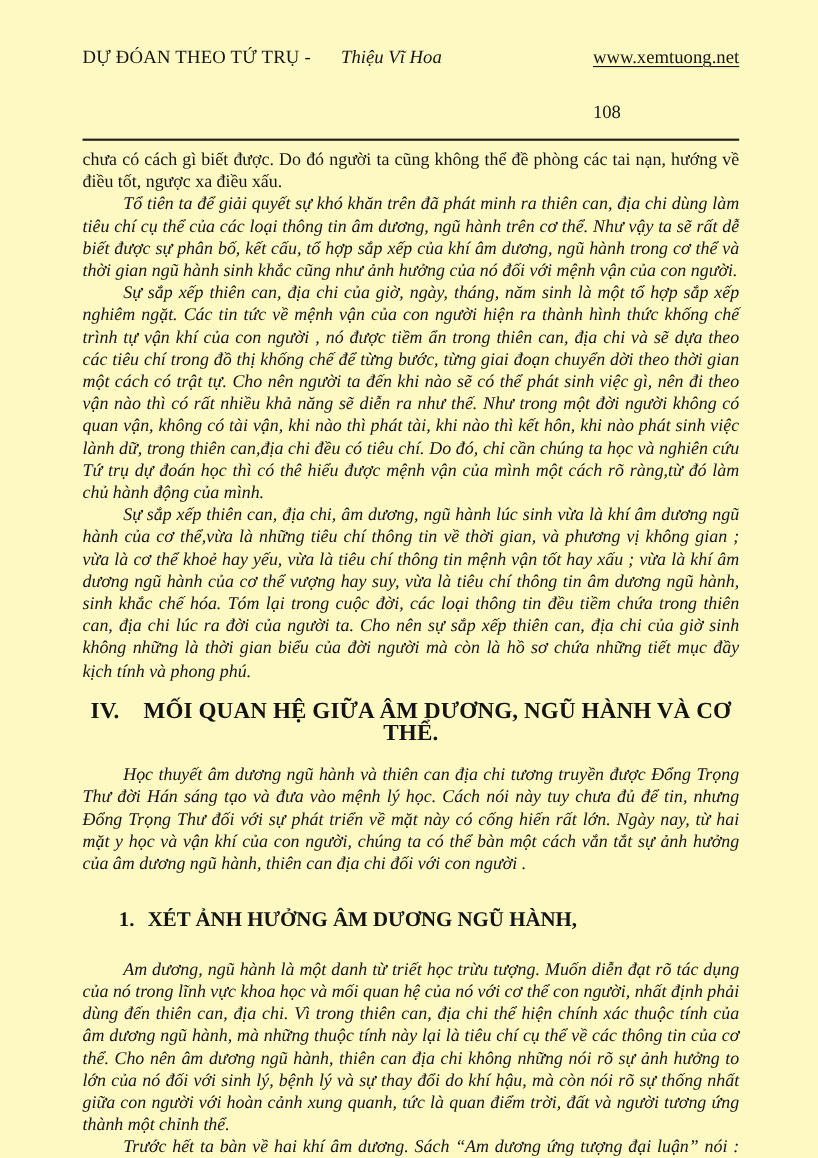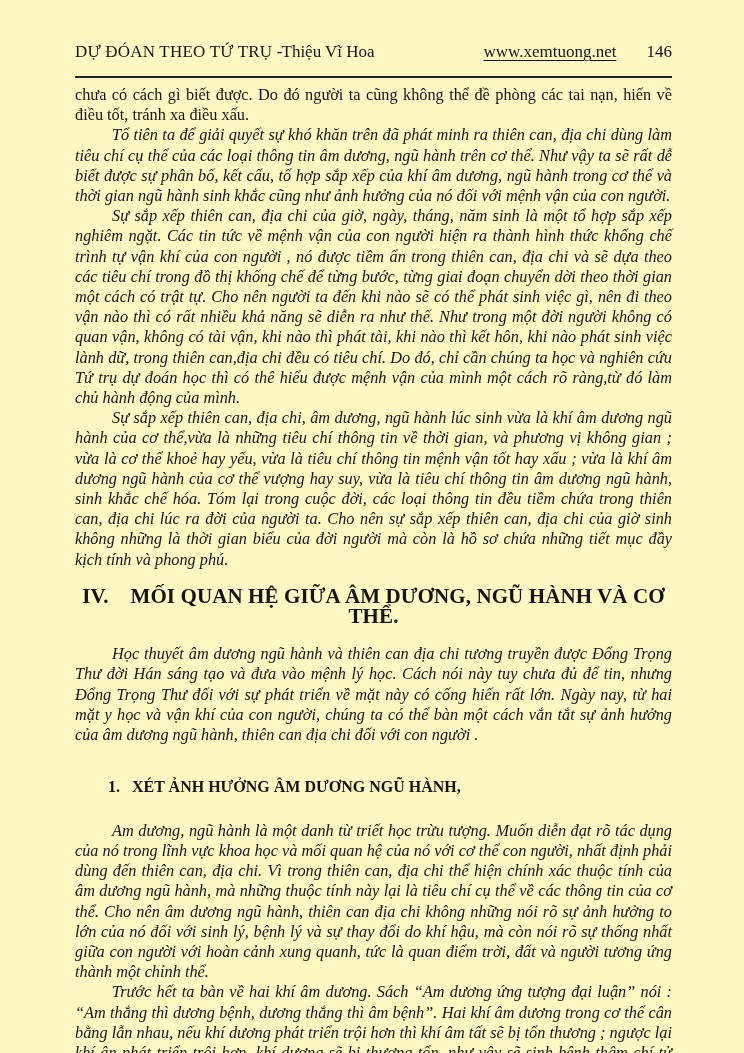--- a/index.html
+++ b/index.html
@@ -19,22 +19,22 @@
   }
   
   .running-header {
     display: flex;
     align-items: baseline;
     justify-content: space-between;
     font-size: 17px;
     white-space: nowrap;
   }
   .running-header .book-title { letter-spacing: 0.2px; }
-  .running-header .author { margin-left: -110px; }
-  .header-right { display: flex; align-items: baseline; gap: 30px; }
+  .running-header .author { margin-left: -110px; font-style: italic; }
+  .header-right { display: flex; align-items: baseline; gap: 30px; flex-direction: column; }
   .website {
     text-decoration: underline;
     text-underline-offset: 3px;
     color: #141414;
   }
   .header-rule {
     border: none;
     border-top: 2px solid #222222;
     margin-top: 14px;
     margin-bottom: 7px;
@@ -52,46 +52,46 @@
     font-weight: 700;
     font-size: 21px;
     text-align: center;
     margin: 16px 0 18px 0;
     letter-spacing: 0.1px;
   }
   .section-heading .sec-num { margin-right: 22px; }
   
   .subsection-heading {
     font-weight: 700;
-    font-size: 16px;
+    font-size: 19px;
     line-height: 22.5px;
     margin: 31px 0 22px 0;
     padding-left: 33px;
     text-align: left;
   }
   .subsection-heading .sub-num { margin-right: 12px; }
 </style>
 </head>
 <body>
 
 <div class="page">
 
   <div class="running-header">
     <span class="book-title">DỰ ĐÓAN THEO TỨ TRỤ -</span>
     <span class="author">Thiệu Vĩ  Hoa</span>
     <span class="header-right">
       <span class="website">www.xemtuong.net</span>
-      <span class="page-number">146</span>
+      <span class="page-number">108</span>
     </span>
   </div>
   <hr class="header-rule">
 
   <div class="body-text">
 
-    <p class="para">chưa có cách gì biết được. Do đó người ta cũng không thể đề phòng các tai nạn, hiến về điều tốt, tránh xa điều xấu.</p>
+    <p class="para">chưa có cách gì biết được. Do đó người ta cũng không thể đề phòng các tai nạn, hướng về điều tốt, ngược xa điều xấu.</p>
     <p class="para indent">Tổ tiên ta để giải quyết sự khó khăn trên đã phát minh ra thiên can, địa chi dùng làm tiêu chí cụ thể của các loại thông tin âm dương, ngũ hành trên cơ thể. Như vậy ta sẽ rất dễ biết được sự phân bố, kết cấu, tổ hợp sắp xếp của khí âm dương, ngũ hành trong cơ thể và thời gian ngũ hành sinh khắc cũng như ảnh hưởng của nó đối với mệnh vận của con người.</p>
     <p class="para indent">Sự sắp xếp thiên can, địa chi của giờ, ngày, tháng, năm sinh là một tổ hợp sắp xếp nghiêm ngặt. Các tin tức về mệnh vận của con người hiện ra thành hình thức khống chế trình tự vận khí của con người , nó được tiềm ẩn trong thiên can, địa chi và sẽ dựa theo các tiêu chí trong đồ thị khống chế để từng bước, từng giai đoạn chuyển dời theo thời gian một cách có trật tự. Cho nên người ta đến khi nào sẽ có thể phát sinh việc gì, nên đi theo vận nào thì có rất nhiều khả năng sẽ diễn ra như thế. Như trong một đời người không có quan vận, không có tài vận, khi nào thì phát tài, khi nào thì kết hôn, khi nào phát sinh việc lành dữ, trong thiên can,địa chi đều có tiêu chí. Do đó, chỉ cần chúng ta học và nghiên cứu Tứ trụ dự đoán học thì có thê hiểu được mệnh vận của mình một cách rõ ràng,từ đó làm chủ hành động của mình.</p>
     <p class="para indent">Sự sắp xếp thiên can, địa chi, âm dương, ngũ hành lúc sinh vừa là khí âm dương ngũ hành của cơ thể,vừa là những tiêu chí thông tin về thời gian, và phương vị không gian ; vừa là cơ thể khoẻ hay yếu, vừa là tiêu chí thông tin mệnh vận tốt hay xấu ; vừa là khí âm dương ngũ hành của cơ thể vượng hay suy, vừa là tiêu chí thông tin âm dương ngũ hành, sinh khắc chế hóa. Tóm lại trong cuộc đời, các loại thông tin đều tiềm chứa trong thiên can, địa chi lúc ra đời của người ta. Cho nên sự sắp xếp thiên can, địa chi của giờ sinh không những là thời gian biểu của đời người mà còn là hồ sơ chứa những tiết mục đầy kịch tính và phong phú.</p>
 
     <div class="section-heading">
       <span class="sec-num">IV.</span><span>MỐI QUAN HỆ GIỮA ÂM DƯƠNG, NGŨ HÀNH VÀ CƠ THỂ.</span>
     </div>
 
     <p class="para indent">Học thuyết âm dương ngũ hành và thiên can địa chi tương truyền được Đổng Trọng Thư đời Hán sáng tạo và đưa vào mệnh lý học. Cách nói này tuy chưa đủ để tin, nhưng Đổng Trọng Thư đối với sự phát triển về mặt này có cống hiến rất lớn. Ngày nay, từ hai mặt y học  và vận khí của con người, chúng ta có thể bàn một cách vắn tắt sự ảnh hưởng của âm dương ngũ hành, thiên can địa chi đối với con người .</p>
 

